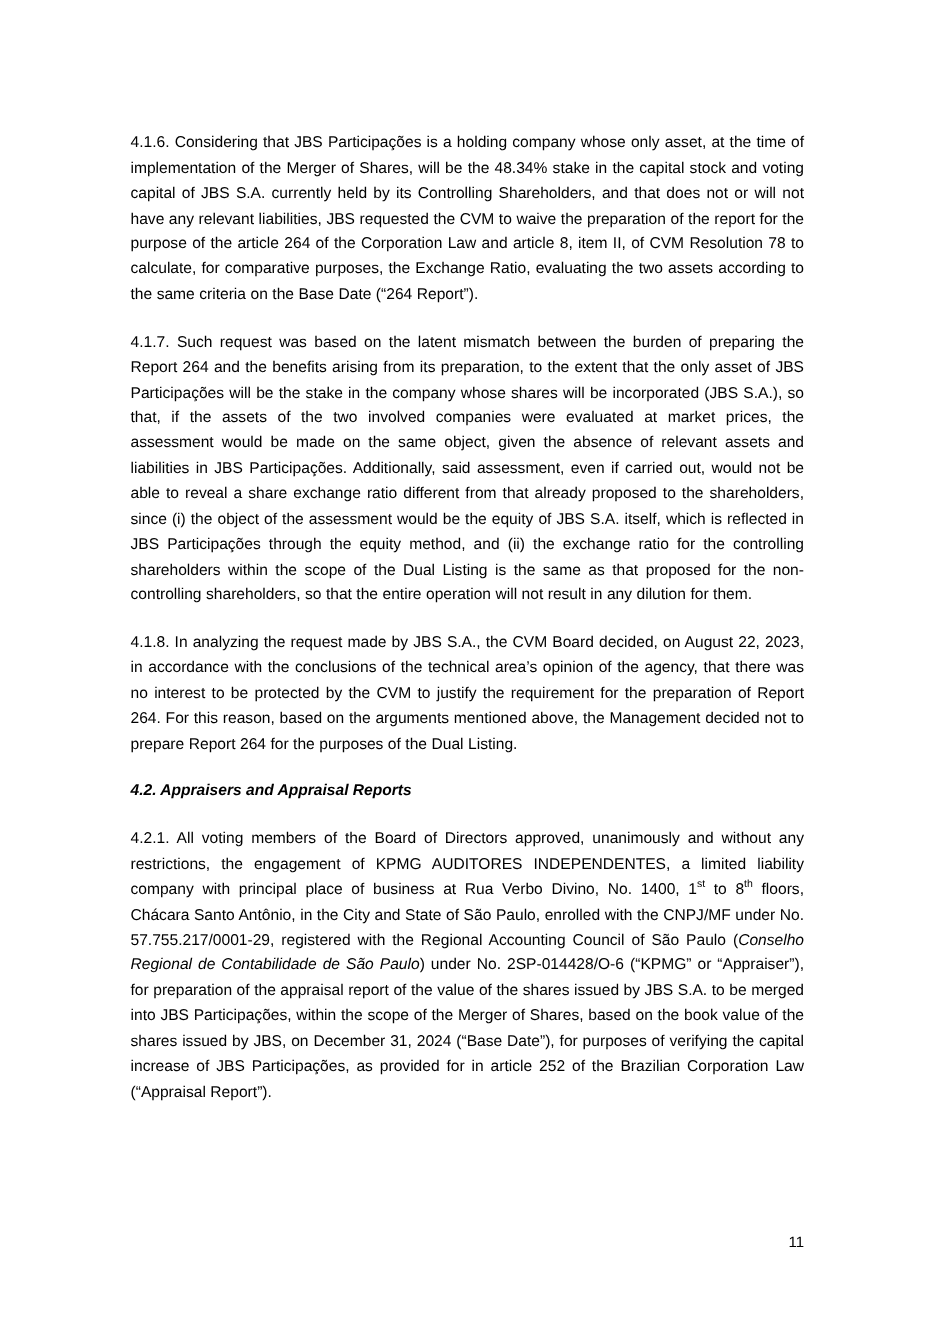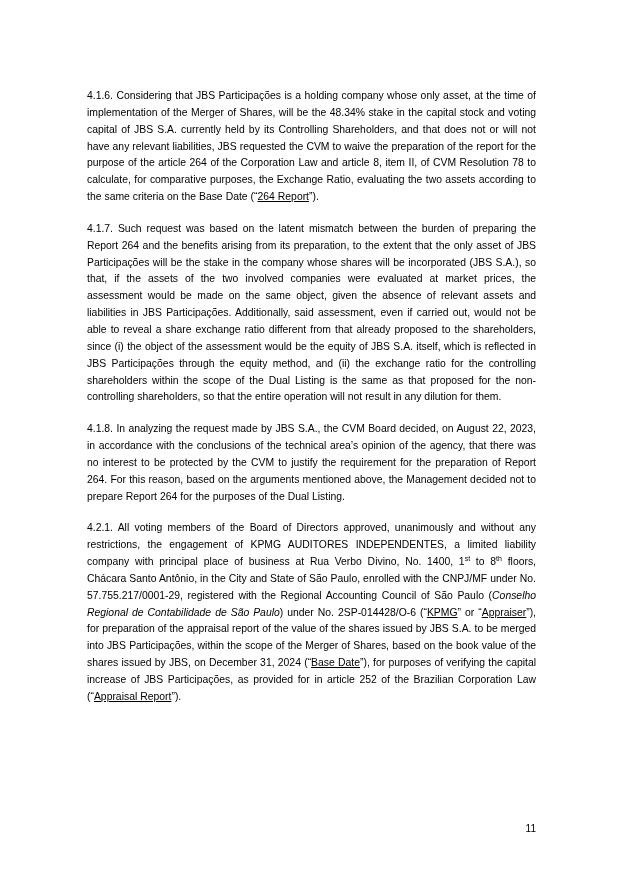--- a/index.html
+++ b/index.html
@@ -29,21 +29,20 @@
   }
   .heading {
     font-size: 10.4px;
     line-height: 1.62;
     font-weight: bold;
     font-style: italic;
     margin: 0 0 15px 0;
     text-align: left;
   }
   .u {
-    text-decoration: underline;
     margin-top: 39px;
   }
   .it {
     font-style: italic;
   }
   sup {
     font-size: 7px;
     vertical-align: super;
     line-height: 0;
   }
@@ -57,16 +56,17 @@
   }
 </style>
 </head>
 <body>
 
 <div class="page">
   <div id="content">
       <p class="para"><span>4.1.6. Considering that JBS Participações is a holding company whose only asset, at the time of implementation of the Merger of Shares, will be the 48.34% stake in the capital stock and voting capital of JBS S.A. currently held by its Controlling Shareholders, and that does not or will not have any relevant liabilities, JBS requested the CVM to waive the preparation of the report for the purpose of the article 264 of the Corporation Law and article 8, item II, of CVM Resolution 78 to calculate, for comparative purposes, the Exchange Ratio, evaluating the two assets according to the same criteria on the Base Date (“</span><span class="u">264 Report</span><span>”).</span></p>
       <p class="para"><span>4.1.7. Such request was based on the latent mismatch between the burden of preparing the Report 264 and the benefits arising from its preparation, to the extent that the only asset of JBS Participações will be the stake in the company whose shares will be incorporated (JBS S.A.), so that, if the assets of the two involved companies were evaluated at market prices, the assessment would be made on the same object, given the absence of relevant assets and liabilities in JBS Participações. Additionally, said assessment, even if carried out, would not be able to reveal a share exchange ratio different from that already proposed to the shareholders, since (i) the object of the assessment would be the equity of JBS S.A. itself, which is reflected in JBS Participações through the equity method, and (ii) the exchange ratio for the controlling shareholders within the scope of the Dual Listing is the same as that proposed for the non-controlling shareholders, so that the entire operation will not result in any dilution for them.</span></p>
       <p class="para"><span>4.1.8. In analyzing the request made by JBS S.A., the CVM Board decided, on August 22, 2023, in accordance with the conclusions of the technical area’s opinion of the agency, that there was no interest to be protected by the CVM to justify the requirement for the preparation of Report 264. For this reason, based on the arguments mentioned above, the Management decided not to prepare Report 264 for the purposes of the Dual Listing.</span></p>
+      <p class="heading"><span>4.2. Appraisers and Appraisal Reports</span></p>
       <p class="para"><span>4.2.1. All voting members of the Board of Directors approved, unanimously and without any restrictions, the engagement of KPMG AUDITORES INDEPENDENTES, a limited liability company with principal place of business at Rua Verbo Divino, No. 1400, 1</span><sup>st</sup><span> to 8</span><sup>th</sup><span> floors, Chácara Santo Antônio, in the City and State of São Paulo, enrolled with the CNPJ/MF under No. 57.755.217/0001-29, registered with the Regional Accounting Council of São Paulo (</span><span class="it">Conselho Regional de Contabilidade de São Paulo</span><span>) under No. 2SP-014428/O-6 (“</span><span class="u">KPMG</span><span>” or “</span><span class="u">Appraiser</span><span>”), for preparation of the appraisal report of the value of the shares issued by JBS S.A. to be merged into JBS Participações, within the scope of the Merger of Shares, based on the book value of the shares issued by JBS, on December 31, 2024 (“</span><span class="u">Base Date</span><span>”), for purposes of verifying the capital increase of JBS Participações, as provided for in article 252 of the Brazilian Corporation Law (“</span><span class="u">Appraisal Report</span><span>”).</span></p>
     </div>
   <div class="page-number">11</div>
 </div>
 
 </body></html>

